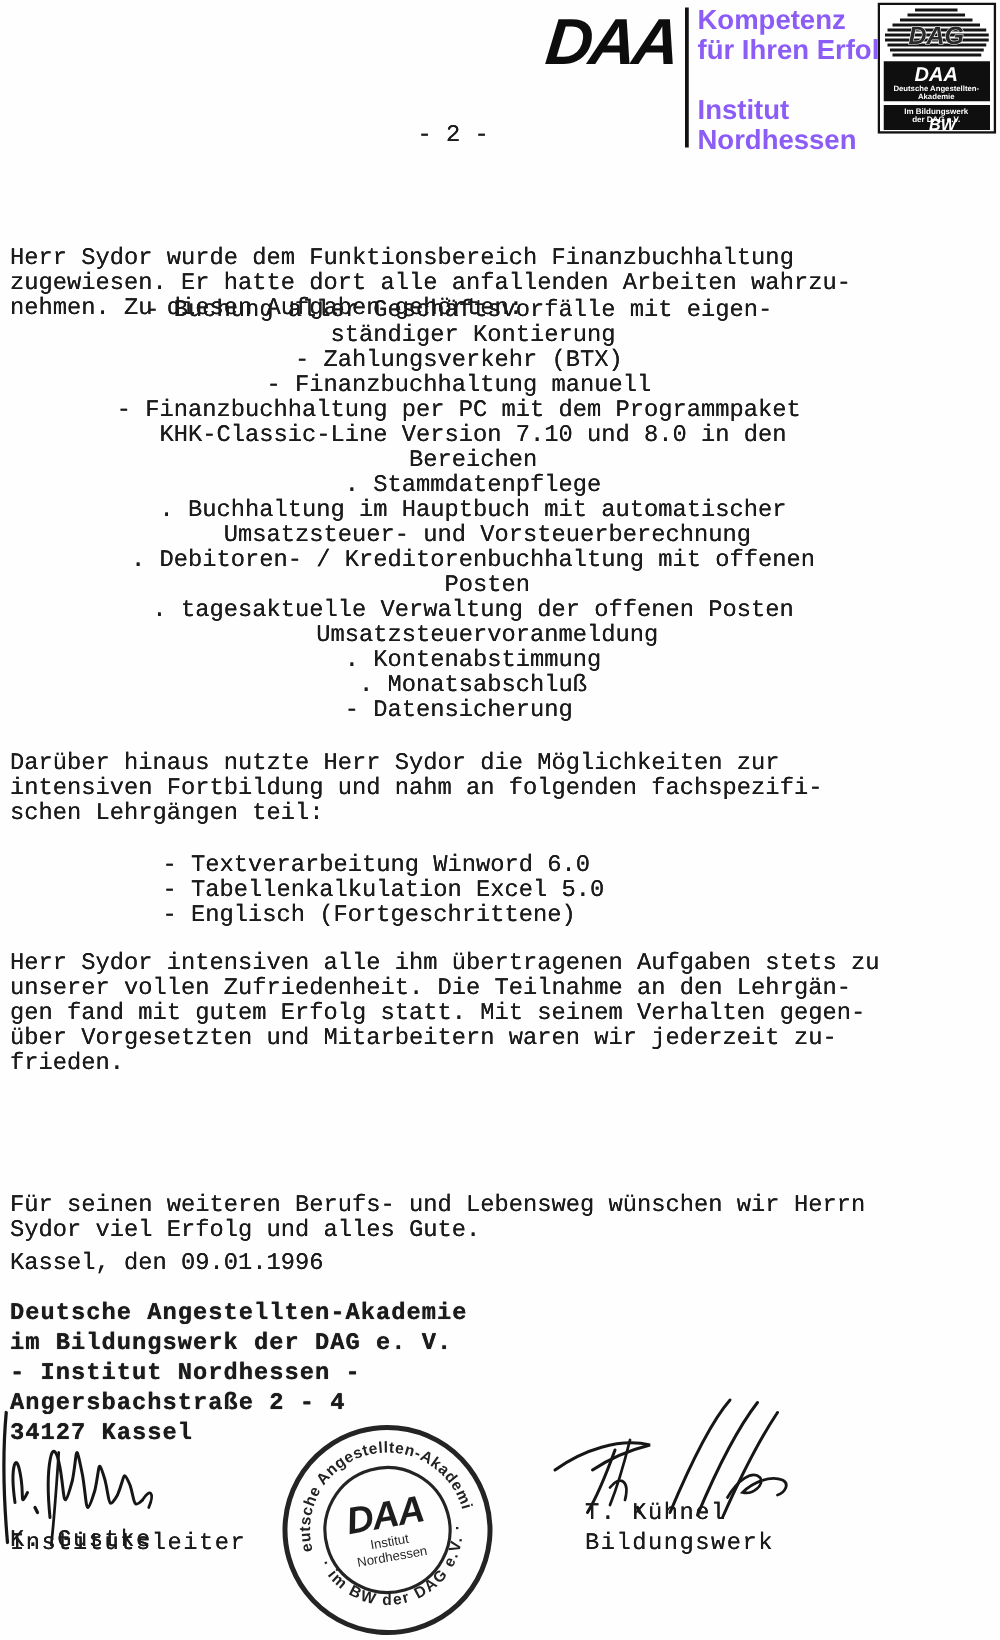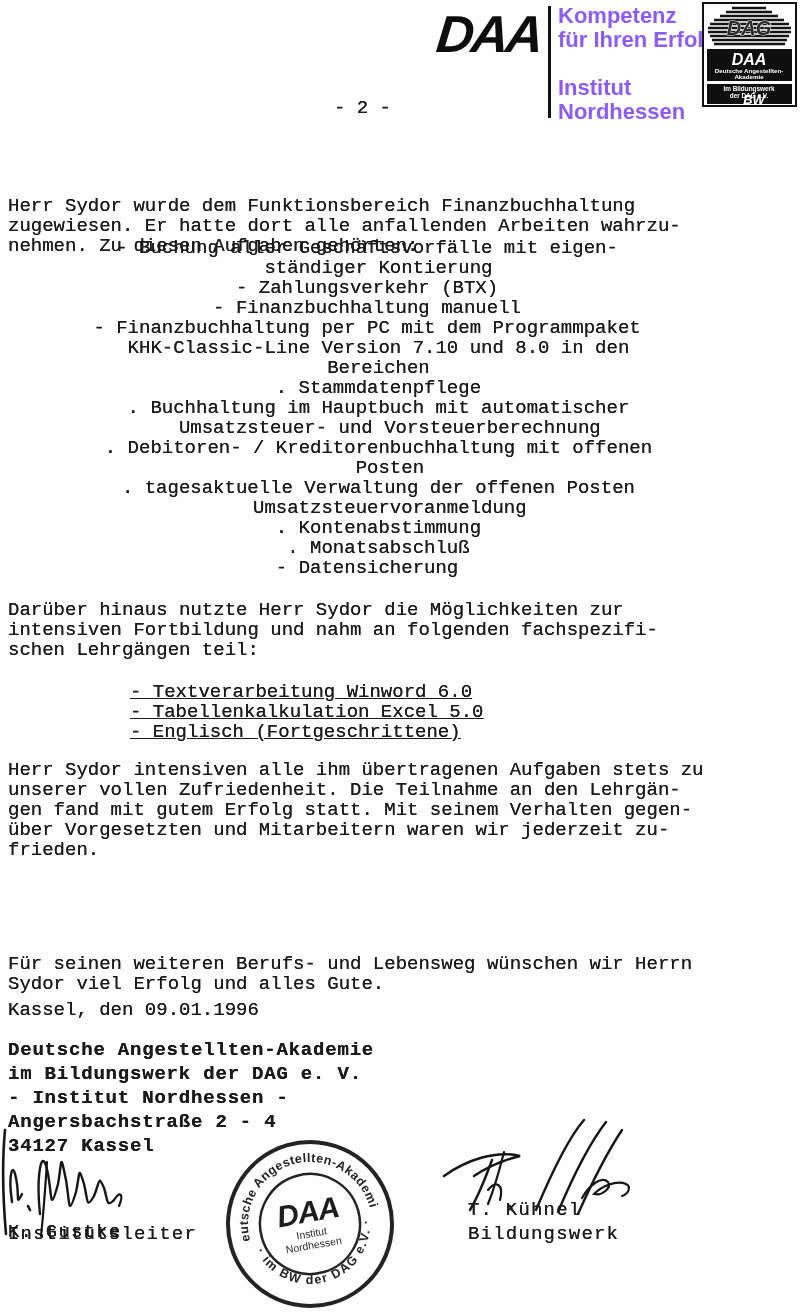--- a/index.html
+++ b/index.html
@@ -98,21 +98,21 @@
   . tagesaktuelle Verwaltung der offenen Posten
     Umsatzsteuervoranmeldung
   . Kontenabstimmung
   . Monatsabschluß
 - Datensicherung</div>
 
   <div class="mono" style="left:8px;top:600px;">Darüber hinaus nutzte Herr Sydor die Möglichkeiten zur
 intensiven Fortbildung und nahm an folgenden fachspezifi-
 schen Lehrgängen teil:</div>
 
-  <div class="mono" style="left:130px;top:682px;text-decoration:underline;">- Textverarbeitung Winword 6.0
+  <div class="mono" style="left:130px;top:682px;">- Textverarbeitung Winword 6.0
 - Tabellenkalkulation Excel 5.0
 - Englisch (Fortgeschrittene)</div>
 
   <div class="mono" style="left:8px;top:760px;">Herr Sydor intensiven alle ihm übertragenen Aufgaben stets zu
 unserer vollen Zufriedenheit. Die Teilnahme an den Lehrgän-
 gen fand mit gutem Erfolg statt. Mit seinem Verhalten gegen-
 über Vorgesetzten und Mitarbeitern waren wir jederzeit zu-
 frieden.</div>
 
 

